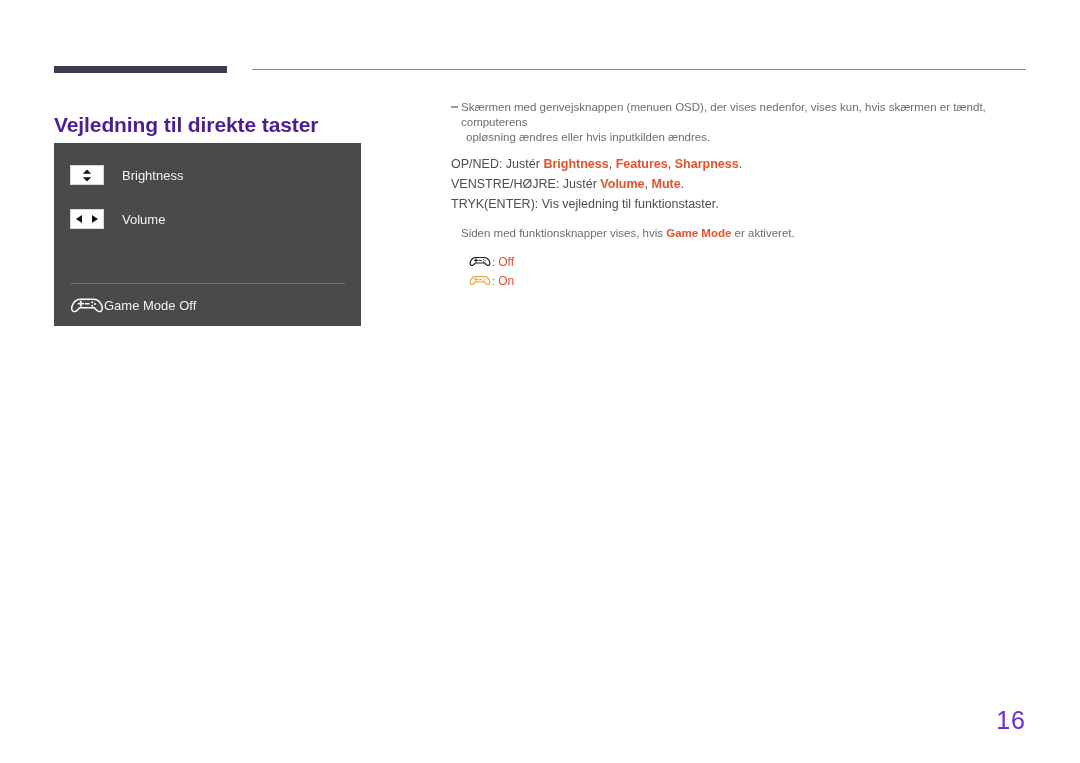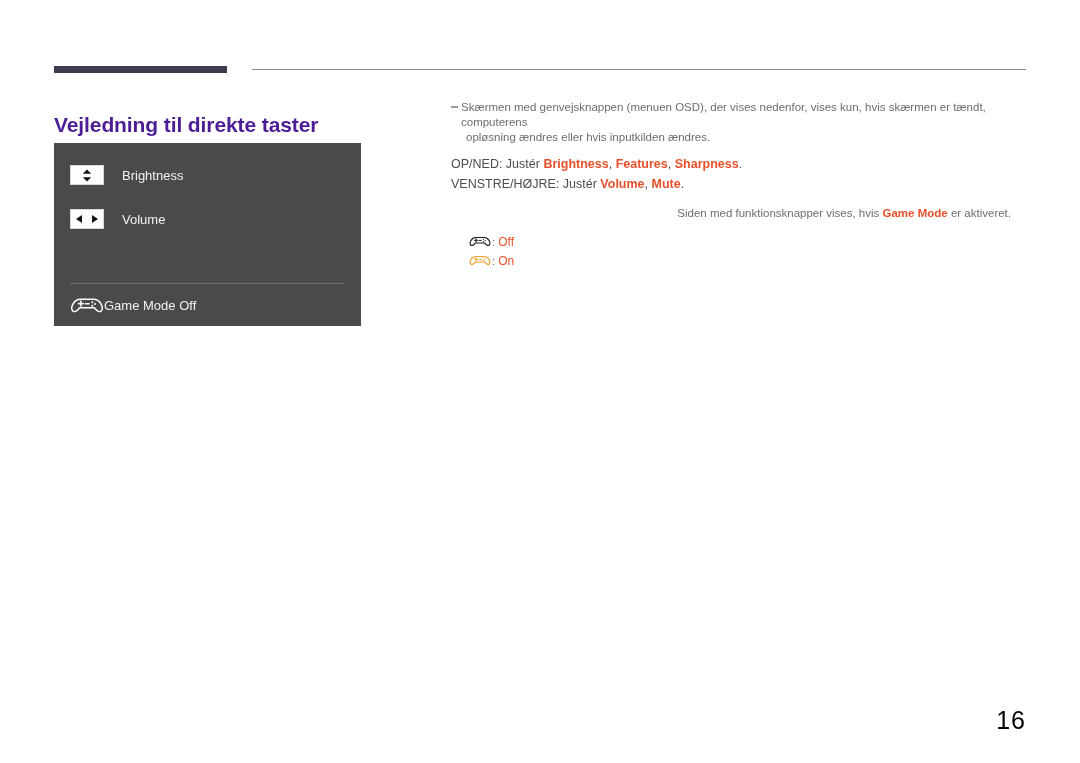--- a/index.html
+++ b/index.html
@@ -147,21 +147,20 @@
   }
 
   .note2 {
     position: relative;
     font-size: 11.5px;
     line-height: 15px;
     color: #6d6d6d;
     padding-left: 10px;
     margin: 12px 0 11px 0;
     white-space: nowrap;
-    text-align: right;
   }
 
   .state-list {
     margin: 3px 0 0 0;
     padding: 0;
     list-style: none;
   }
   .state-item {
     display: flex;
     align-items: center;
@@ -184,21 +183,21 @@
     font-weight: normal;
     color: #e8502a;
   }
 
   
   .page-number {
     position: absolute;
     right: 54px;
     top: 706px;
     font-size: 25px;
-    color: #000000;
+    color: #6d28d9;
     letter-spacing: 1px;
   }
 </style>
 </head>
 <body>
 
 <div class="rule-bar"></div>
 <div class="rule-thin"></div>
 
 <h1 class="page-title">Vejledning til direkte taster</h1>
@@ -254,20 +253,21 @@
   </p>
 
   <p class="line">
     <span>OP/NED: Justér </span><span class="hl">Brightness</span><span>, </span><span class="hl">Features</span><span>, </span><span class="hl">Sharpness</span><span>.</span>
   </p>
 
   <p class="line">
     <span>VENSTRE/HØJRE: Justér </span><span class="hl">Volume</span><span>, </span><span class="hl">Mute</span><span>.</span>
   </p>
 
+  <p class="line">TRYK(ENTER): Vis vejledning til funktionstaster.</p>
 
   <p class="note2">
     <span class="dash"></span>
     <span>Siden med funktionsknapper vises, hvis </span><span class="hl">Game Mode</span><span> er aktiveret.</span>
   </p>
 
   <ul class="state-list">
     <li class="state-item">
       <svg class="pad-ico" viewBox="0 0 40 23" aria-hidden="true">
         <path d="M12.5 4.2 C8.5 4.2 5.4 6.4 3.6 9.6 C1.9 12.6 1.6 16.2 3.3 17.9 C4.9 19.5 7.4 18.6 9.2 16.6 L11.4 14.2 L28.6 14.2 L30.8 16.6 C32.6 18.6 35.1 19.5 36.7 17.9 C38.4 16.2 38.1 12.6 36.4 9.6 C34.6 6.4 31.5 4.2 27.5 4.2 Z" fill="none" stroke="#1b1b1b" stroke-width="2.1" stroke-linejoin="round"></path>

